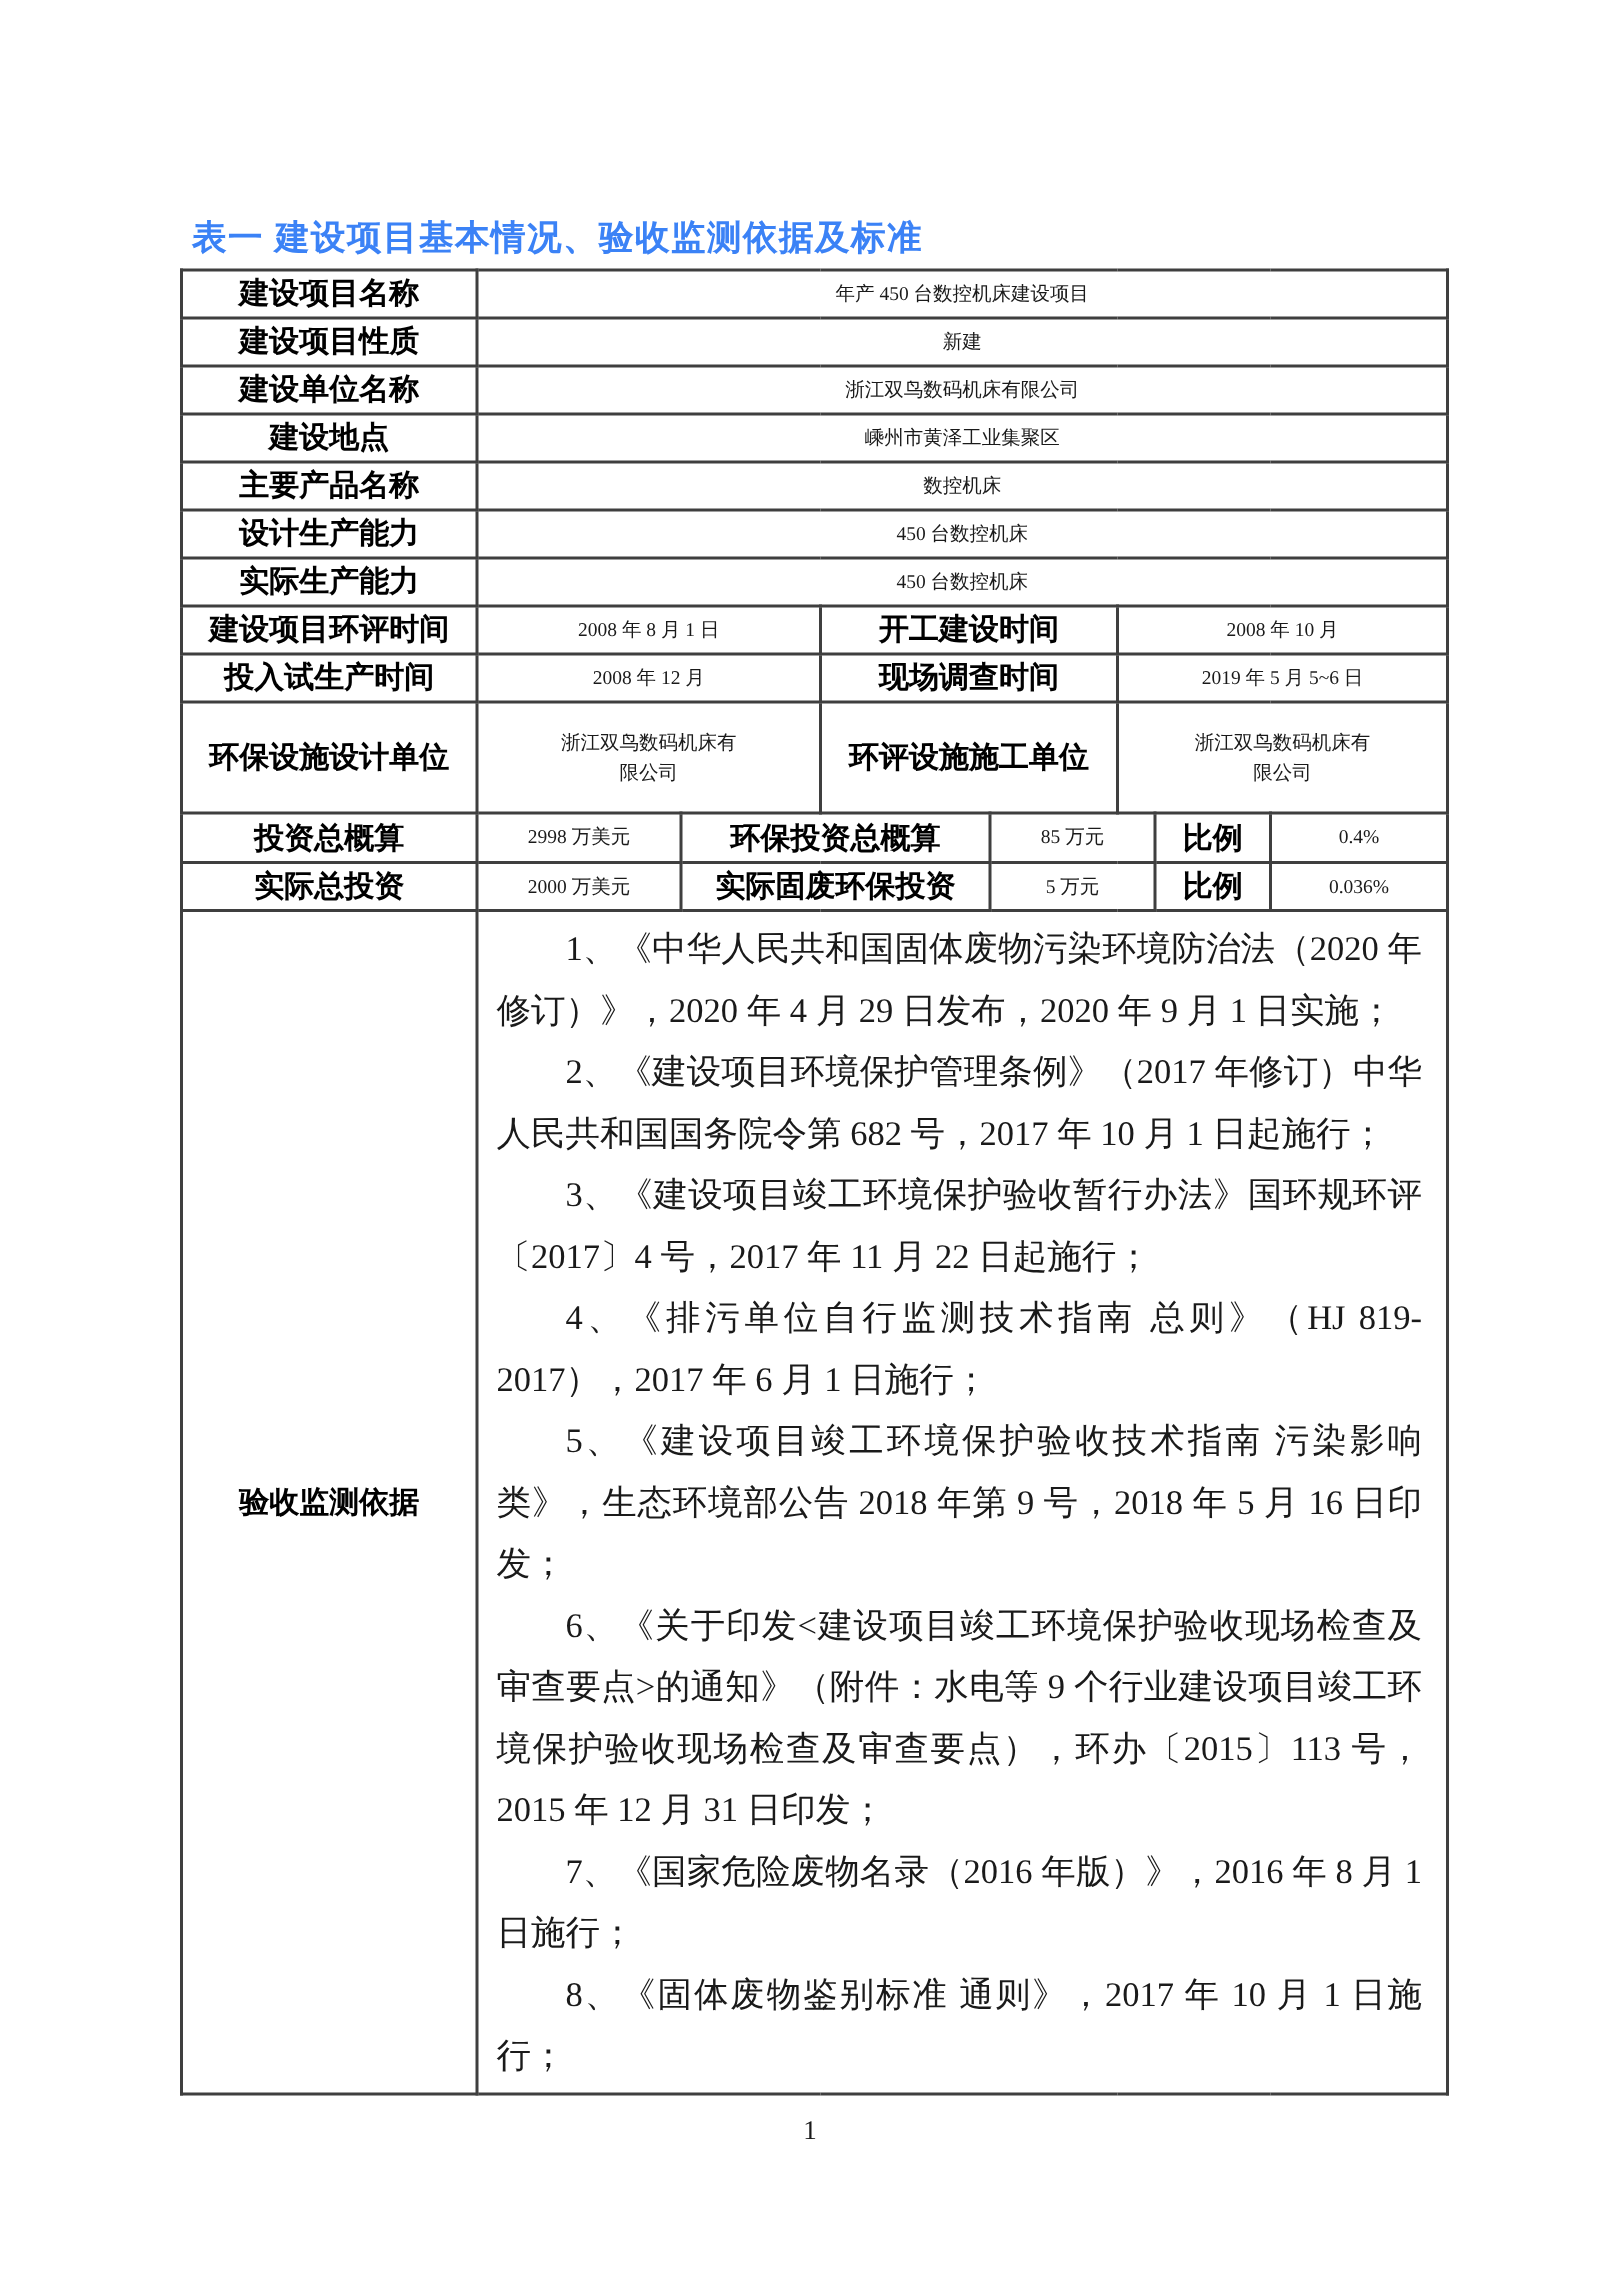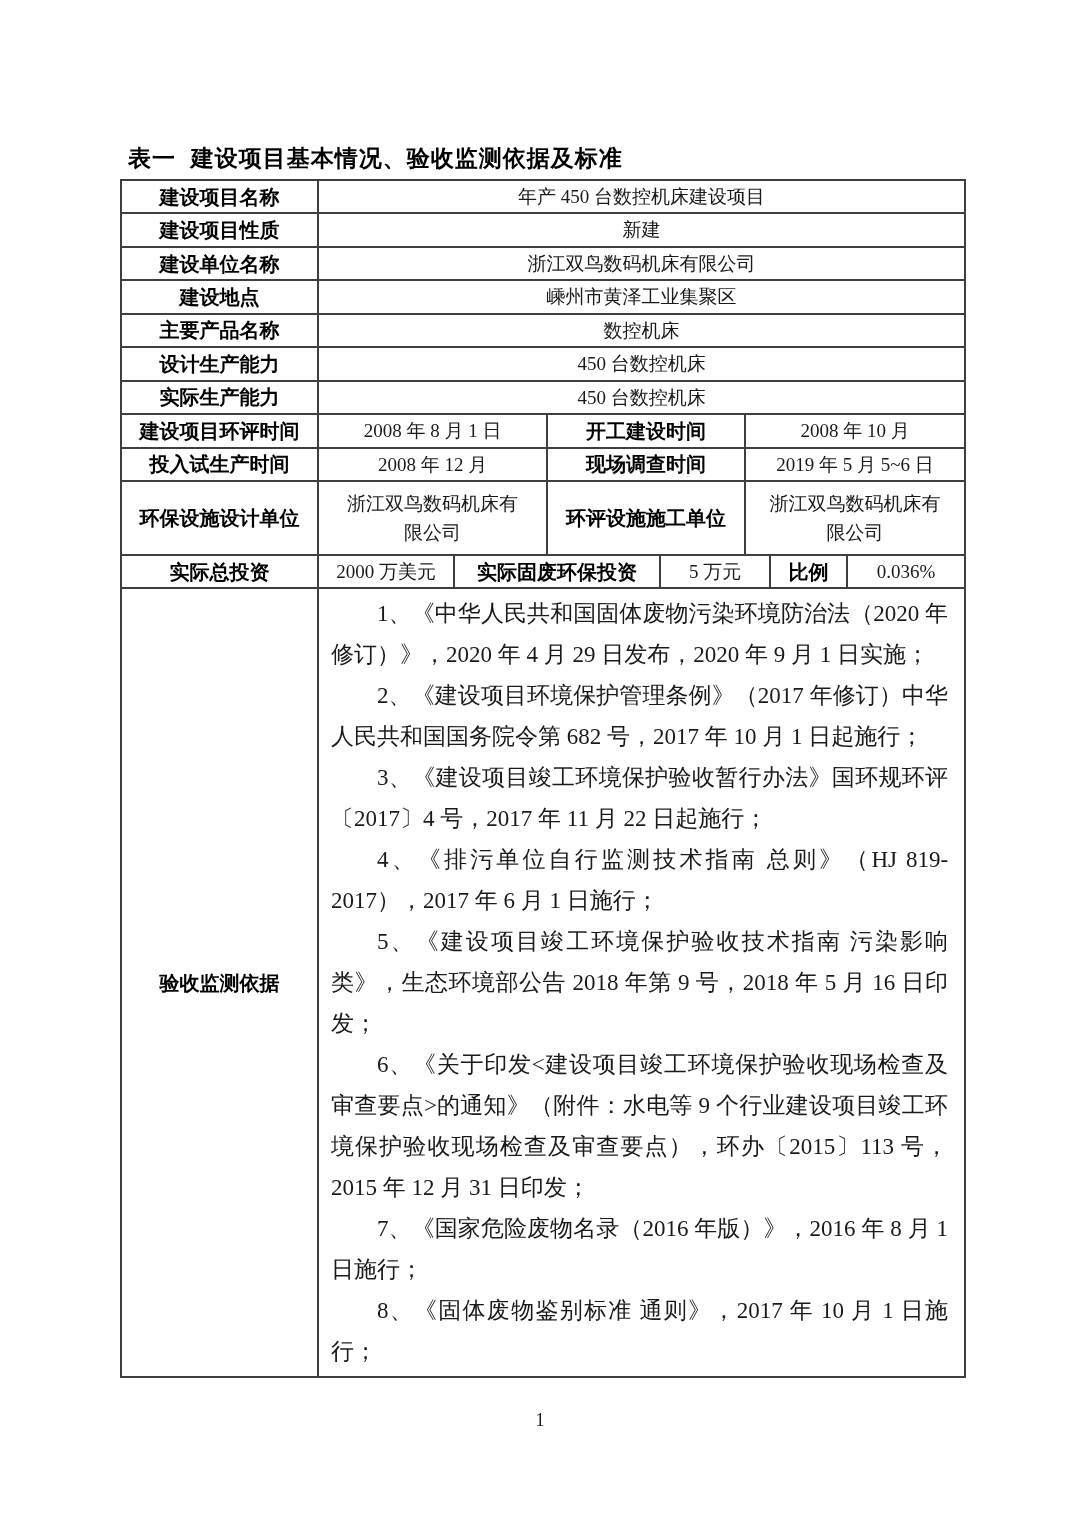--- a/index.html
+++ b/index.html
@@ -14,25 +14,25 @@
   }
   .page {
     position: relative;
     width: 1080px;
     height: 1526px;
   }
   .doc-title {
     position: absolute;
     left: 128px;
     top: 143px;
-    font-family: Liberation Mono, monospace;
+    font-family: Liberation Sans, sans-serif;
     font-weight: 700;
     font-size: 23px;
     letter-spacing: 1px;
-    color: #000000;
+    color: #3b82f6;
     white-space: nowrap;
   }
   table.main {
     position: absolute;
     left: 120px;
     top: 179px;
     width: 844px;
     border-collapse: collapse;
     table-layout: fixed;
   }
@@ -47,21 +47,21 @@
   .lbl {
     font-family: "Liberation Sans", "DejaVu Sans", sans-serif;
     font-weight: 700;
     font-size: 20px;
     line-height: 1.4;
     white-space: pre-line;
     color: #000000;
   }
   .val {
     font-family: "Liberation Serif", "DejaVu Serif", serif;
-    font-size: 19px;
+    font-size: 13px;
     line-height: 1.55;
     white-space: pre-line;
   }
   td.monitor-content {
     vertical-align: top;
     text-align: justify;
     padding: 4px 16px 4px 12px;
   }
   td.monitor-content p {
     margin: 0;
@@ -144,20 +144,28 @@
 
     <tr style="height:74px">
       <td class="lbl">环保设施设计单位</td>
       <td class="val" colspan="2">浙江双鸟数码机床有
 限公司</td>
       <td class="lbl" colspan="2">环评设施施工单位</td>
       <td class="val" colspan="3">浙江双鸟数码机床有
 限公司</td>
     </tr>
 
+    <tr style="height:33px">
+      <td class="lbl">投资总概算</td>
+      <td class="val">2998 万美元</td>
+      <td class="lbl" colspan="2">环保投资总概算</td>
+      <td class="val" colspan="2">85 万元</td>
+      <td class="lbl">比例</td>
+      <td class="val">0.4%</td>
+    </tr>
     <tr style="height:21px">
       <td class="lbl">实际总投资</td>
       <td class="val">2000 万美元</td>
       <td class="lbl" colspan="2">实际固废环保投资</td>
       <td class="val" colspan="2">5 万元</td>
       <td class="lbl">比例</td>
       <td class="val">0.036%</td>
     </tr>
 
     <tr style="height:700px">

